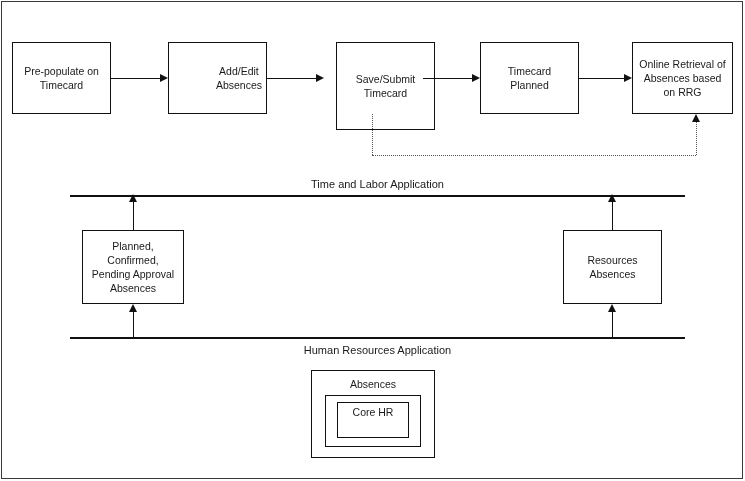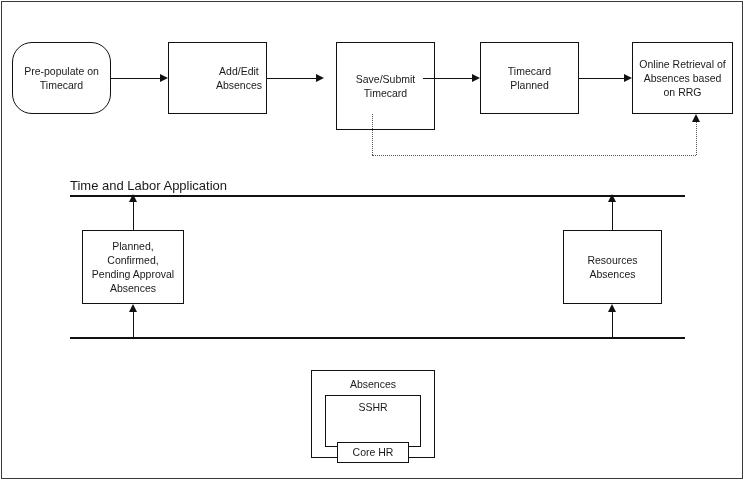--- a/index.html
+++ b/index.html
@@ -45,23 +45,23 @@
   }
   .node span { display: block; }
 
   .hline {
     position: absolute;
     height: 0;
     border-top: 2px solid #111111;
   }
   .swimlabel {
     position: absolute;
-    font-size: 13px;
+    font-size: 11px;
     color: #1a1a1a;
-    text-align: left;
+    text-align: center;
     white-space: nowrap;
   }
 
   
   .conn-h {
     position: absolute;
     height: 0;
     border-top: 1px solid #111111;
   }
   .conn-v {
@@ -115,21 +115,21 @@
     white-space: nowrap;
   }
 </style>
 </head>
 <body>
 
 <div id="canvas">
 
   <div id="frame"></div>
 
-  <div class="node" style="left:12px; top:42px; width:99px; height:72px;border-radius:20px;">
+  <div class="node" style="left:12px; top:42px; width:99px; height:72px;">
     <div>
       <span>Pre-populate on</span>
       <span>Timecard</span>
     </div>
   </div>
 
   <div class="node" style="left:168px; top:42px; width:99px; height:72px;justify-content:flex-end;">
     <div>
       <span>Add/Edit</span>
       <span>Absences</span>
@@ -200,26 +200,27 @@
     </div>
   </div>
 
   <div class="conn-v" style="left:133px; top:312px; height:25px;"></div>
   <div class="arrow-up" style="left:128.5px; top:304px;"></div>
 
   <div class="conn-v" style="left:612px; top:312px; height:25px;"></div>
   <div class="arrow-up" style="left:607.5px; top:304px;"></div>
 
   <div class="hline" style="left:70px; top:337px; width:615px;"></div>
+  <div class="swimlabel" style="left:70px; top:344px; width:615px;">Human Resources Application</div>
 
   <div class="nest" style="left:311px; top:370px; width:124px; height:88px;">
     <div class="nest-label" style="top:7px;">Absences</div>
   </div>
 
   <div class="nest" style="left:325px; top:395px; width:96px; height:52px;">
     <div class="nest-label" style="top:5px;">SSHR</div>
   </div>
 
-  <div class="nest" style="left:337px; top:442px; width:72px; height:21px;">
+  <div class="nest" style="left:337px; top:402px; width:72px; height:36px;">
     <div class="nest-label" style="top:3px;">Core HR</div>
   </div>
 
 </div>
 
 </body></html>

